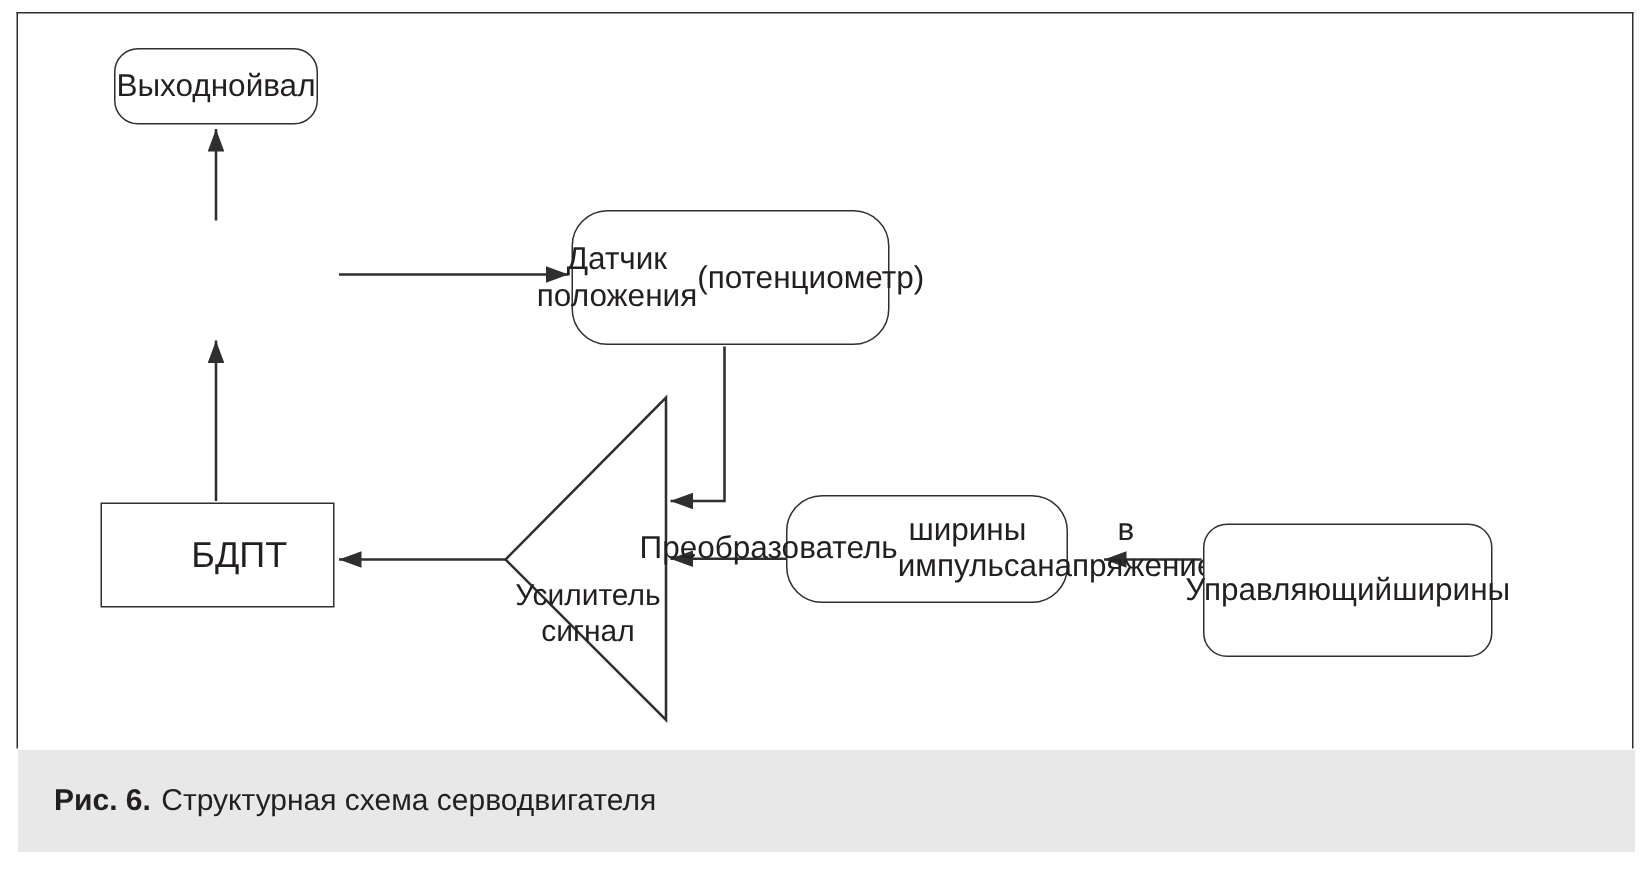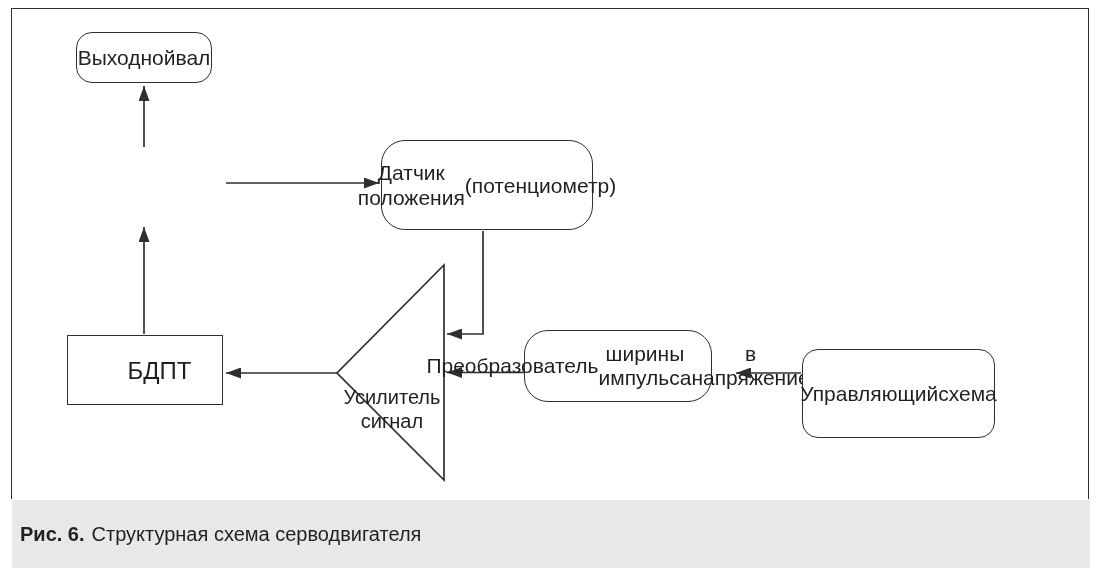--- a/index.html
+++ b/index.html
@@ -32,21 +32,21 @@
   .node-bdpt{left:67px;top:335px;width:156px;height:70px;border-radius:0;font-size:24px;padding-left:29px;}
   .node-converter{left:524px;top:330px;width:188px;height:72px;border-radius:24px;line-height:24px;text-align:center;}
   .node-control{left:802px;top:329px;width:193px;height:89px;border-radius:16px;margin-top:20px;}
   .amp-label{
     position:absolute;left:341px;top:348px;width:102px;height:50px;
     display:flex;flex-direction:column;justify-content:center;align-items:center;
     text-align:center;font-size:20px;line-height:24px;color:var(--text);background:transparent;border:none;margin-top:36px;
   }
   .caption-band{
     position:absolute;left:12px;top:500px;width:1078px;height:68px;
-    background:var(--band);display:flex;align-items:center;padding-left:8px;
+    background:var(--band);display:flex;align-items:center;padding-left:24px;
     font-size:20px;color:var(--text);
   }
   .caption-label{font-weight:bold;margin-right:7px;}
 </style>
 </head>
 <body>
 
 <div class="figure-page">
 
   <div class="frame"></div>
@@ -96,21 +96,21 @@
   </div>
 
   <div class="node node-converter">
     <div>Преобразователь</div>
     <div>ширины импульса</div>
     <div>в напряжение</div>
   </div>
 
   <div class="node node-control">
     <div>Управляющий</div>
-    <div>схема</div>
+    <div>ширины</div>
   </div>
 
   <div class="caption-band">
     <span class="caption-label">Рис. 6.</span>
     <span>Структурная схема серводвигателя</span>
   </div>
 
 </div>
 
 </body></html>

